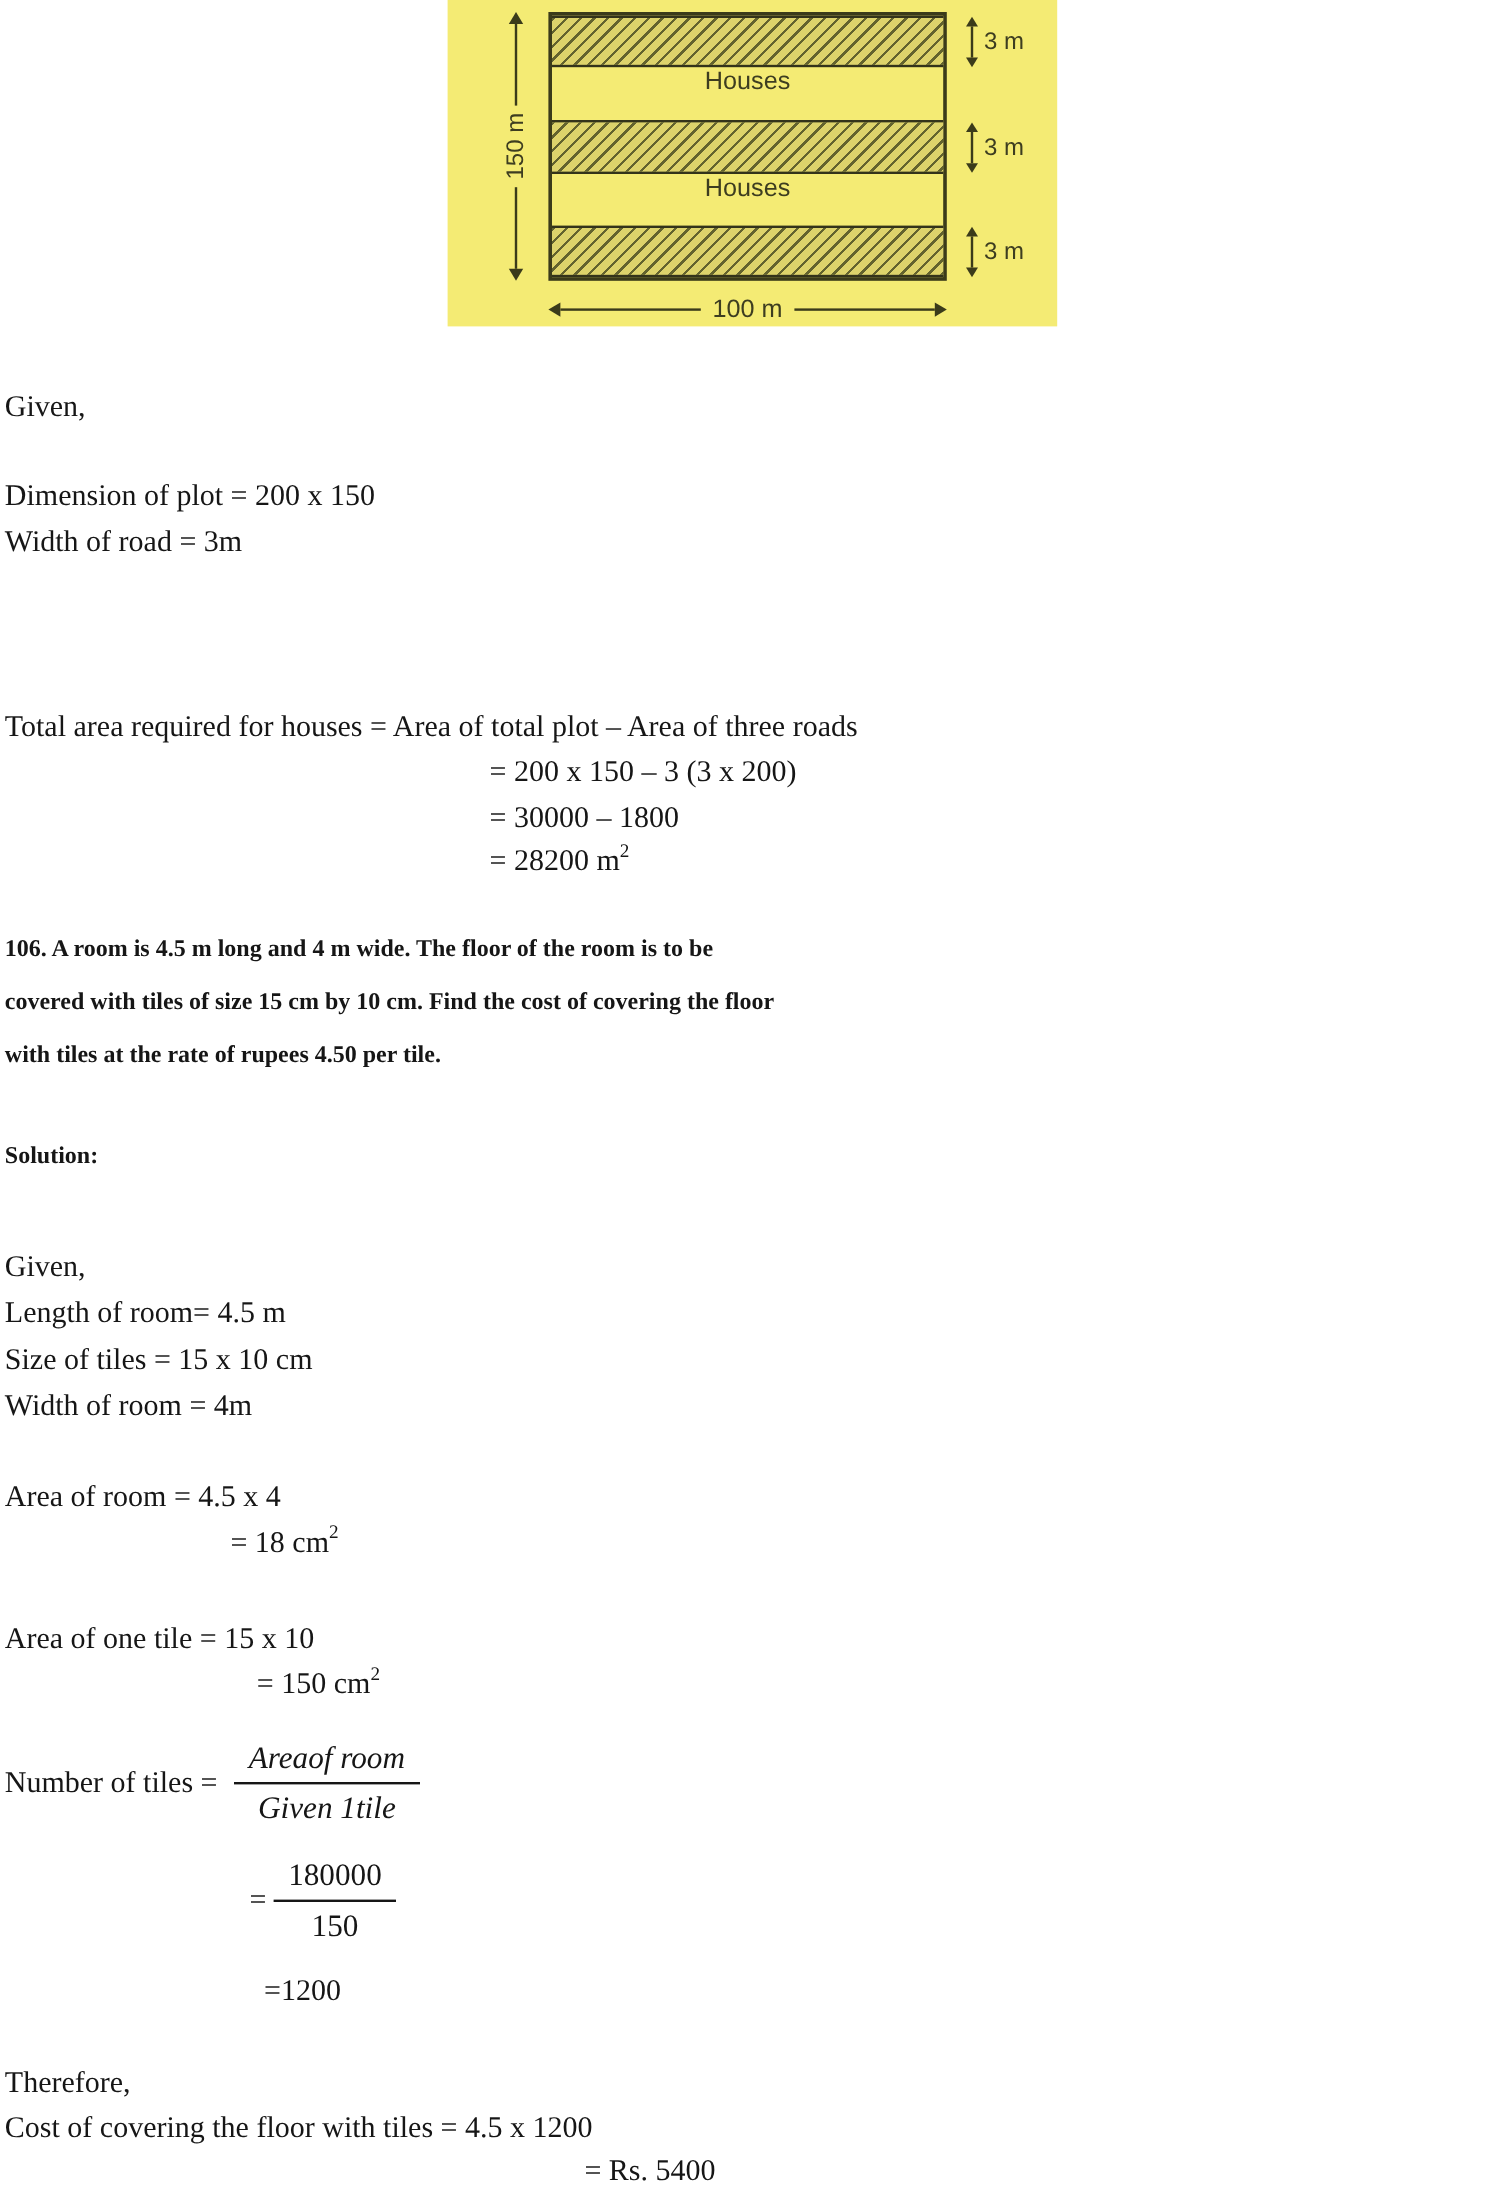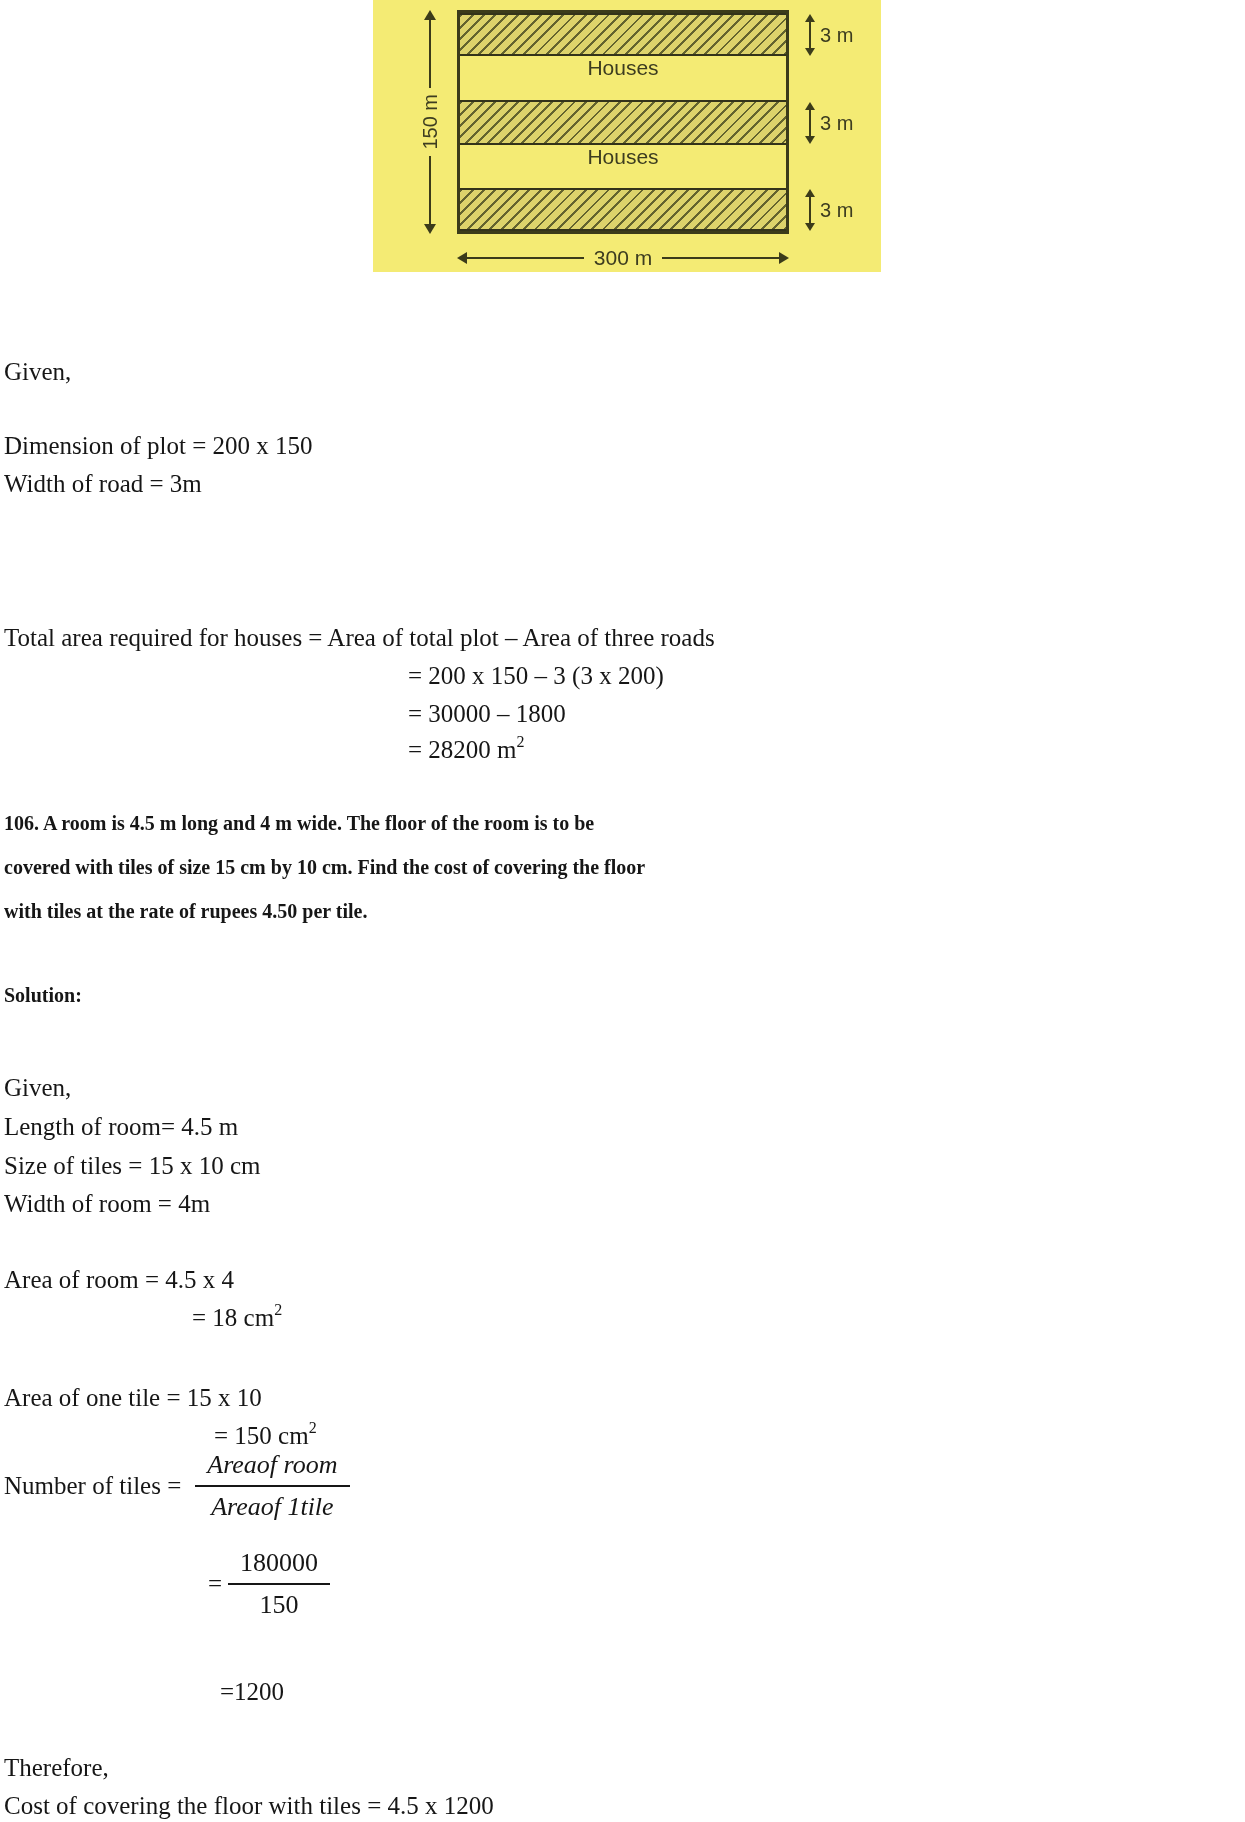--- a/index.html
+++ b/index.html
@@ -39,21 +39,21 @@
   .tri-left { border-top:6px solid transparent; border-bottom:6px solid transparent; border-right:10px solid #3b3b1a; }
   .tri-right{ border-top:6px solid transparent; border-bottom:6px solid transparent; border-left:10px solid #3b3b1a; }
 
   .road-dim { position:absolute; left:432px; height:42px; display:flex; align-items:center; gap:5px; }
   .mini-arrow { display:flex; flex-direction:column; align-items:center; height:100%; }
   .road-dim .tri-up   { border-left-width:5px; border-right-width:5px; border-bottom-width:8px; }
   .road-dim .tri-down { border-left-width:5px; border-right-width:5px; border-top-width:8px; }
   .road-dim .lbl { font-family:"Liberation Sans", sans-serif; font-size:20px; color:#3d3d20; }
 
   
-  .tline { position:absolute; left:4px; font-size:25px; white-space:nowrap;margin-top:32px; }
+  .tline { position:absolute; left:4px; font-size:25px; white-space:nowrap; }
   .bold  { font-weight:bold; font-size:20px; }
   .sp    { font-size:16px; position:relative; top:-11px; }
   .frow  { position:absolute; display:flex; align-items:center; font-size:25px; white-space:nowrap; }
   .frac  { display:inline-block; text-align:center; margin-left:14px; }
   .frac .num { padding:0 12px 5px; border-bottom:2px solid #161616; }
   .frac .den { padding:5px 12px 0; }
   .it    { font-style:italic; font-size:26px; }
   .nm    { font-size:26px; }
 </style>
 </head>
@@ -78,21 +78,21 @@
       <div class="tri tri-up"></div>
       <div class="vseg"></div>
       <span class="v-label">150 m</span>
       <div class="vseg"></div>
       <div class="tri tri-down"></div>
     </div>
 
     <div class="h-dim">
       <div class="tri tri-left"></div>
       <div class="hseg"></div>
-      <span class="h-label">300 m</span>
+      <span class="h-label">100 m</span>
       <div class="hseg"></div>
       <div class="tri tri-right"></div>
     </div>
 
     <div class="road-dim" style="top:14px">
       <div class="mini-arrow">
         <div class="tri tri-up"></div>
         <div class="vseg"></div>
         <div class="tri tri-down"></div>
       </div>
@@ -145,21 +145,21 @@
 
   <div class="tline" style="top:1352px">Area of one tile = 15 x 10</div>
   <div class="tline" style="top:1390px; left:214px">
     <span>= 150 cm</span><span class="sp">2</span>
   </div>
 
   <div class="frow" style="top:1450px; left:4px">
     <span>Number of tiles =</span>
     <span class="frac">
       <span class="num it" style="display:block">Areaof room</span>
-      <span class="den it" style="display:block">Areaof 1tile</span>
+      <span class="den it" style="display:block">Given 1tile</span>
     </span>
   </div>
 
   <div class="frow" style="top:1548px; left:208px">
     <span>=</span>
     <span class="frac" style="margin-left:6px">
       <span class="num nm" style="display:block">180000</span>
       <span class="den nm" style="display:block">150</span>
     </span>
   </div>

